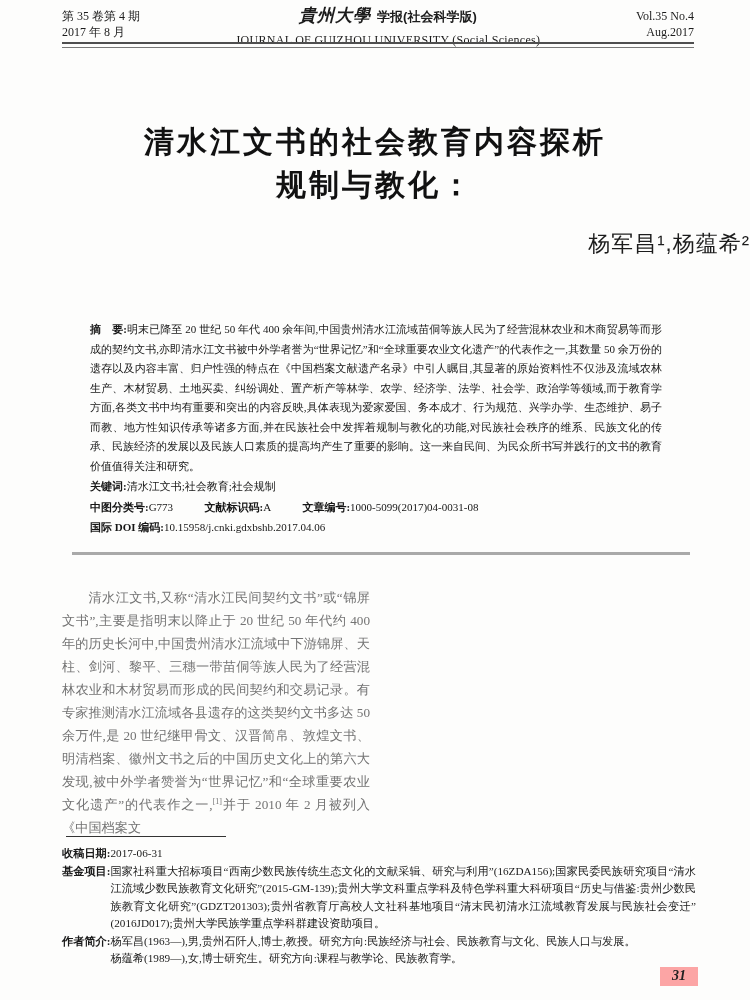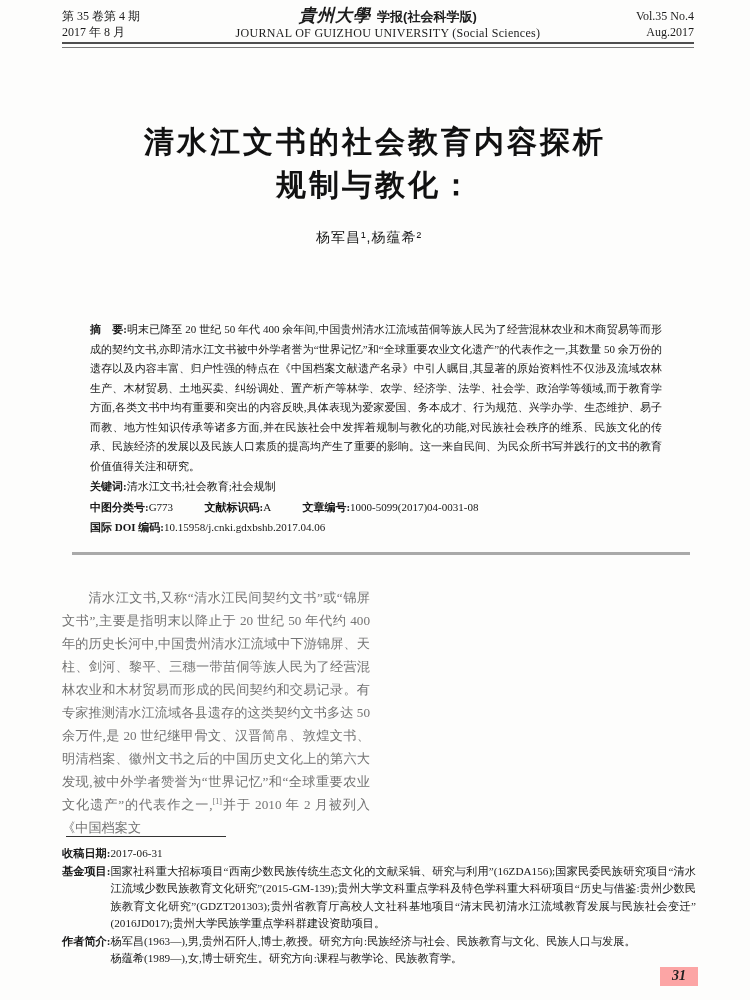--- a/index.html
+++ b/index.html
@@ -21,37 +21,37 @@
   .h-left{ text-align:left; white-space:nowrap;}
   .h-right{ text-align:right; white-space:nowrap;}
   .h-center{ text-align:center; flex:1; }
   .h-cn{ font-size:14px; line-height:16px;}
   .logo{
     font-family:"Liberation Serif","DejaVu Serif",serif;
     font-style:italic;font-weight:bold;font-size:17px;letter-spacing:1px;
     margin-right:6px;
   }
   .cn{ font-family:"Liberation Sans","DejaVu Sans",sans-serif; font-weight:600; font-size:13px;margin-top:8px;}
-  .h-en{ font-size:12px; letter-spacing:.3px; margin-top:0;}
+  .h-en{ font-size:12px; letter-spacing:.3px; margin-top:7px;}
   .header-rule{
     position:absolute;top:42px;left:62px;right:56px;height:3px;
     border-top:2px solid #4f4f4f;border-bottom:1.5px solid #777;
   }
 
   
   .title{
     position:absolute;top:120px;left:0;right:0;margin:0;
     text-align:center;
     font-family:"Liberation Sans","DejaVu Sans",sans-serif;
     font-weight:bold;font-size:30px;line-height:43px;letter-spacing:3px;
     color:#111;
   }
   .authors{
-    position:absolute;top:229px;left:0;right:12px;
-    text-align:center;font-size:14px;letter-spacing:1px;
+    position:absolute;top:229px;left:0;right:0;
+    text-align:right;font-size:22px;letter-spacing:1px;
     font-family:"Liberation Sans","DejaVu Sans",sans-serif;font-weight:500;
   }
   .affils{
     position:absolute;top:257px;left:0;right:0;
     text-align:center;font-size:12.5px;line-height:21px;color:#222;
   }
 
   
   .abstract-block{
     position:absolute;top:320px;left:90px;width:572px;

